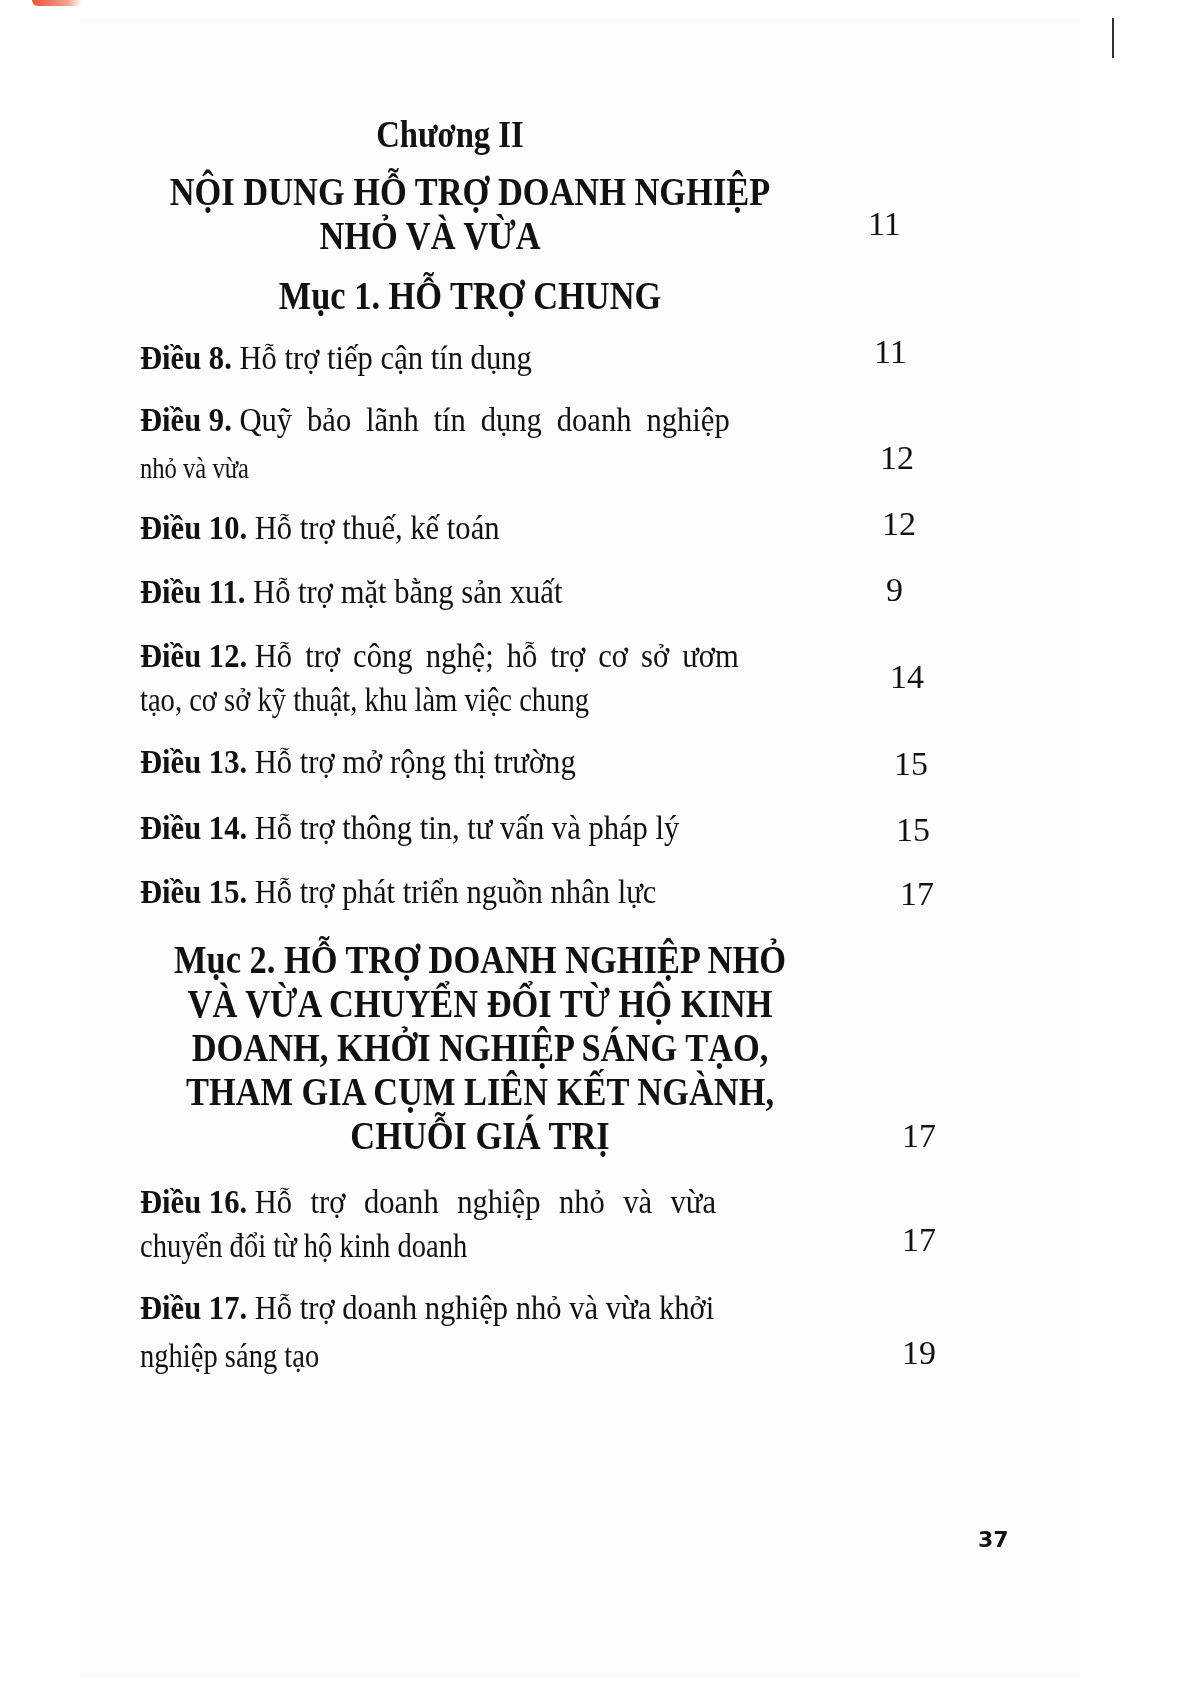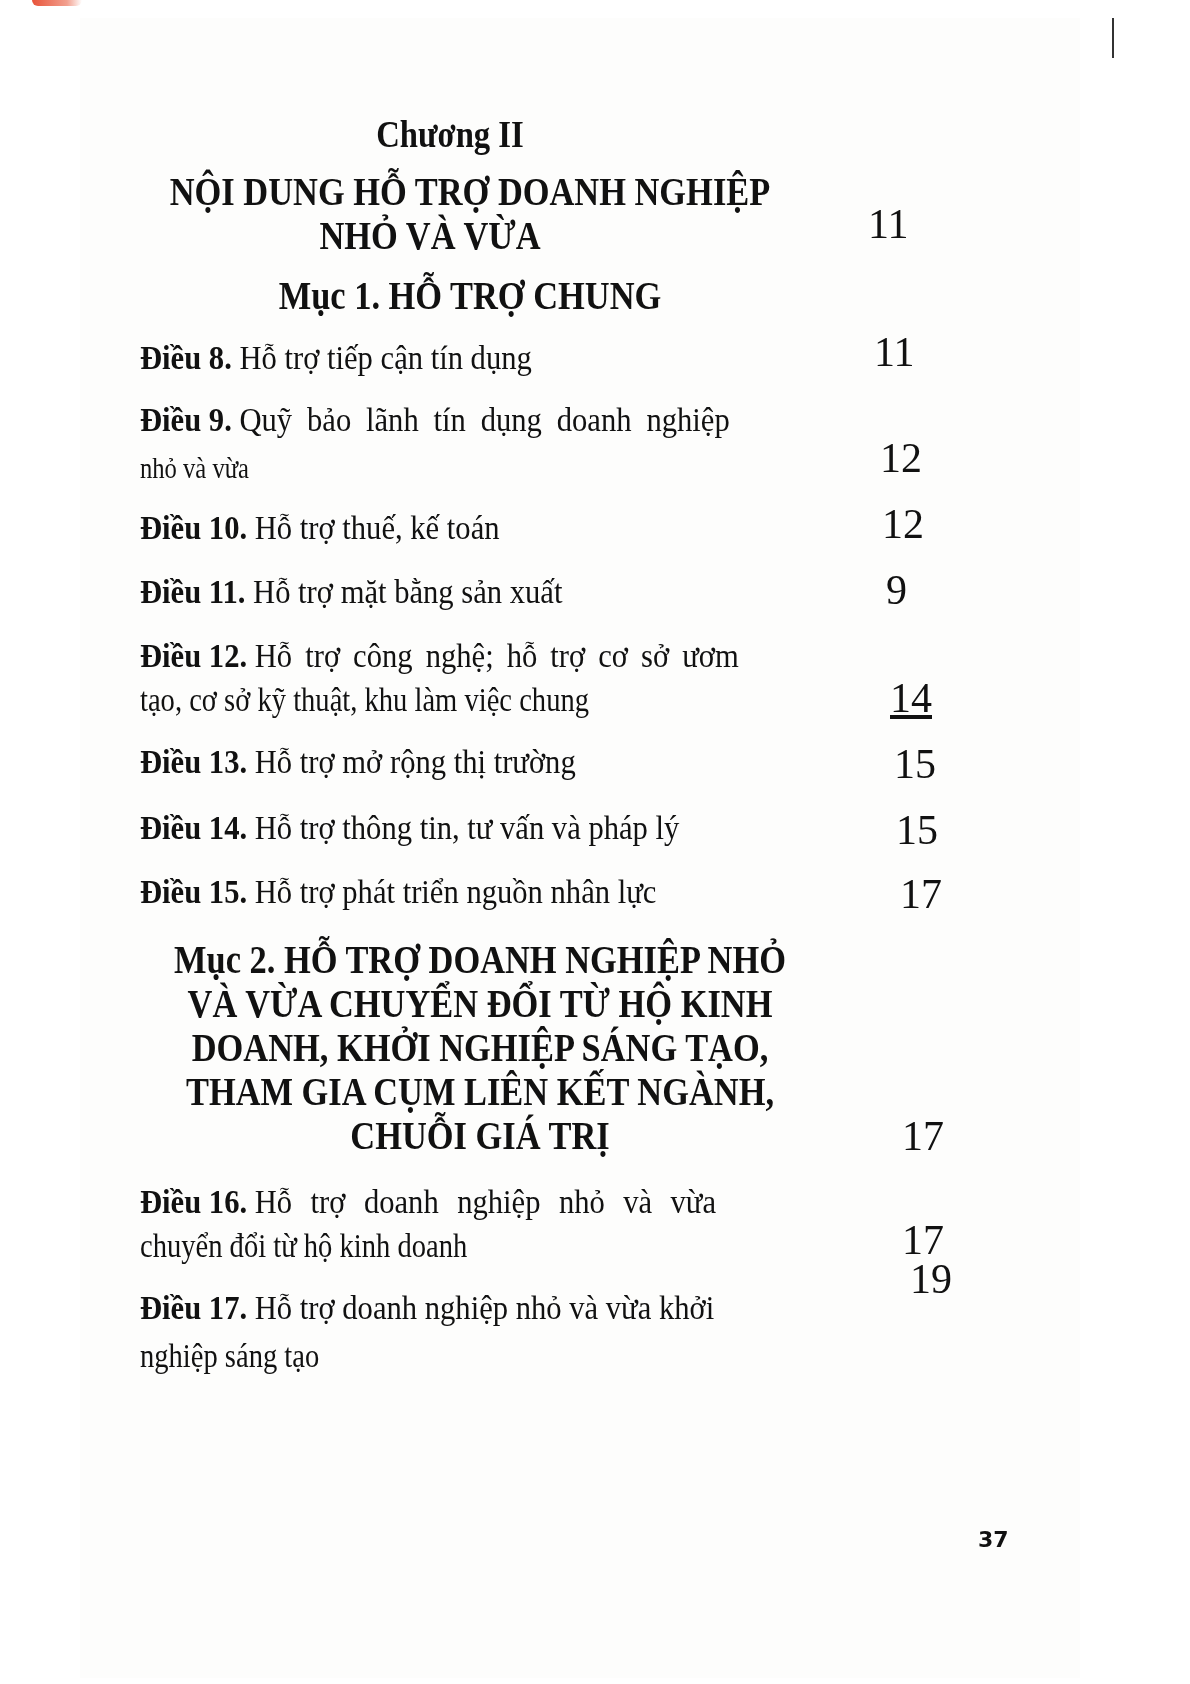--- a/index.html
+++ b/index.html
@@ -55,21 +55,21 @@
       line-height: 44px;
       white-space: nowrap;
       transform: scaleX(0.9);
       transform-origin: left center;
     }
     .entry .label {
       font-weight: bold;
     }
     .pagenum {
       position: absolute;
-      font-size: 42px;
+      font-size: 34px;
       line-height: 44px;
     }
     .footer-num {
       position: absolute;
       left: 978px;
       top: 1527px;
       font-family: "DejaVu Sans", sans-serif;
       font-weight: bold;
       font-size: 22px;
     }
@@ -115,21 +115,21 @@
 </div>
 <div class="pagenum" style="left:886px; top:568px;">9</div>
 
 <div class="entry" style="top:634px;">
   <span class="label">Điều 12.</span>
   <span style="word-spacing:6px;">Hỗ trợ công nghệ; hỗ trợ cơ sở ươm</span>
 </div>
 <div class="entry" style="top:678px; transform:scaleX(0.84);">
   <span>tạo, cơ sở kỹ thuật, khu làm việc chung</span>
 </div>
-<div class="pagenum" style="left:890px; top:676px;text-decoration:underline;">14</div>
+<div class="pagenum" style="left:890px; top:655px;">14</div>
 
 <div class="entry" style="top:740px;">
   <span class="label">Điều 13.</span>
   <span>Hỗ trợ mở rộng thị trường</span>
 </div>
 <div class="pagenum" style="left:894px; top:742px;">15</div>
 
 <div class="entry" style="top:806px;">
   <span class="label">Điều 14.</span>
   <span>Hỗ trợ thông tin, tư vấn và pháp lý</span>
@@ -158,15 +158,15 @@
 </div>
 <div class="pagenum" style="left:902px; top:1218px;">17</div>
 
 <div class="entry" style="top:1286px;">
   <span class="label">Điều 17.</span>
   <span>Hỗ trợ doanh nghiệp nhỏ và vừa khởi</span>
 </div>
 <div class="entry" style="top:1334px; transform:scaleX(0.84);">
   <span>nghiệp sáng tạo</span>
 </div>
-<div class="pagenum" style="left:902px; top:1257px;margin-left:8px;">19</div>
+<div class="pagenum" style="left:902px; top:1331px;">19</div>
 
 <div class="footer-num">37</div>
 
 </body></html>

